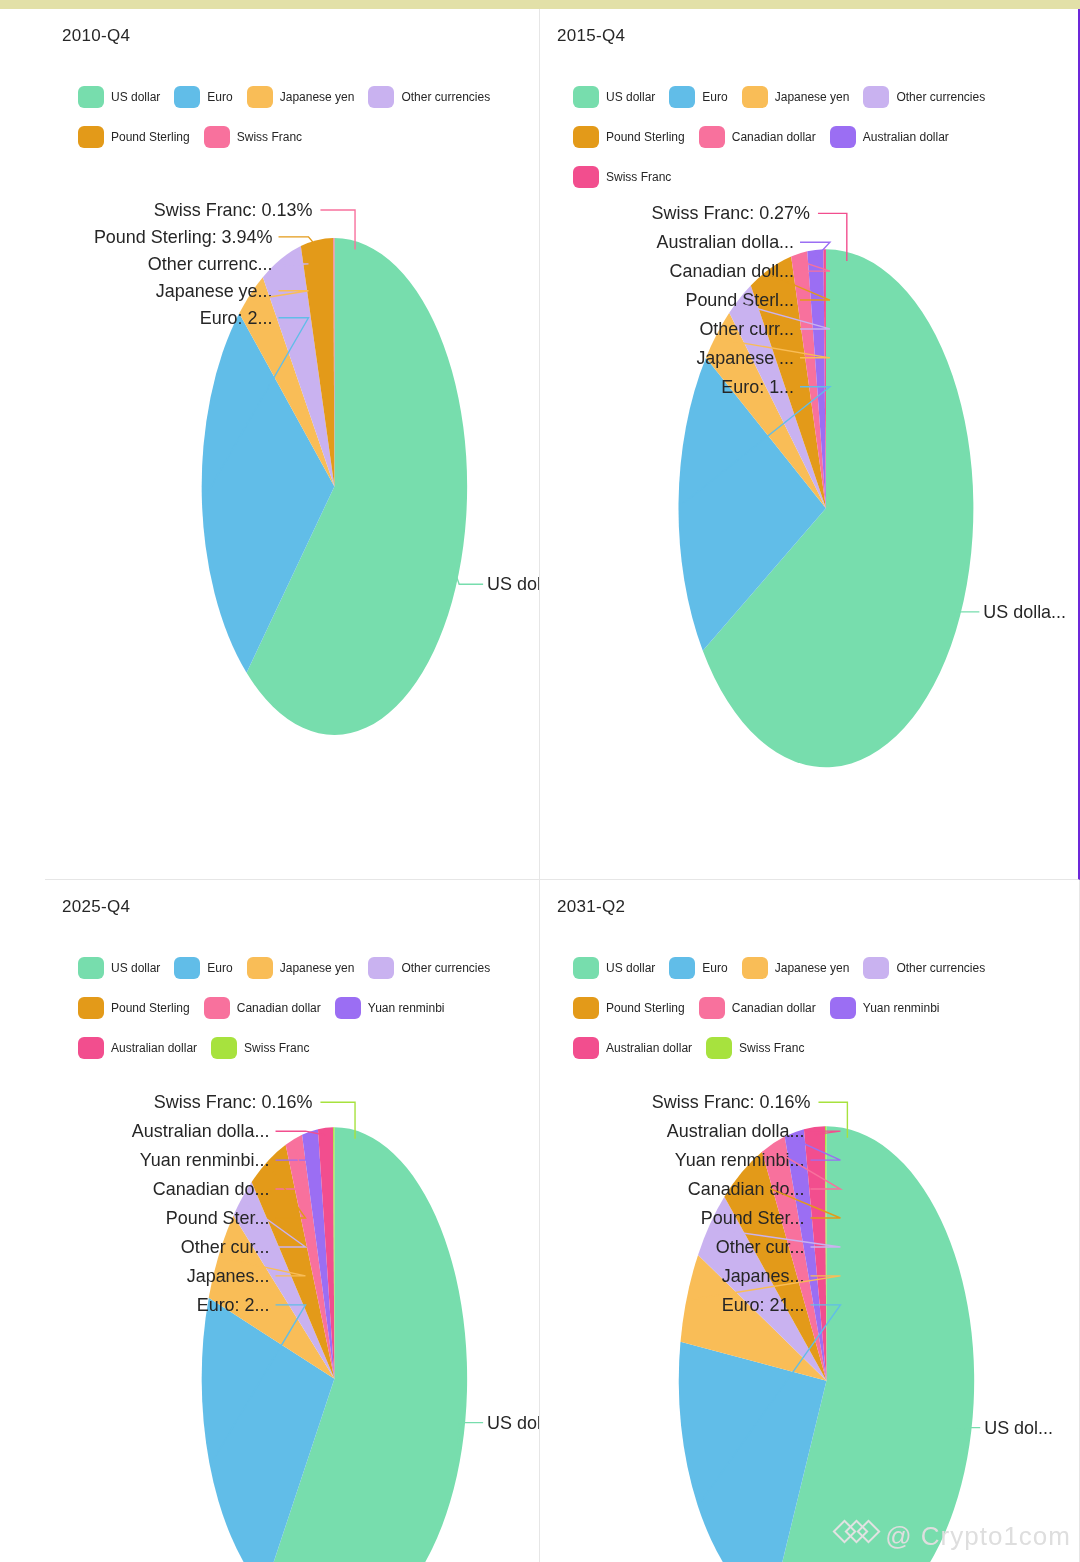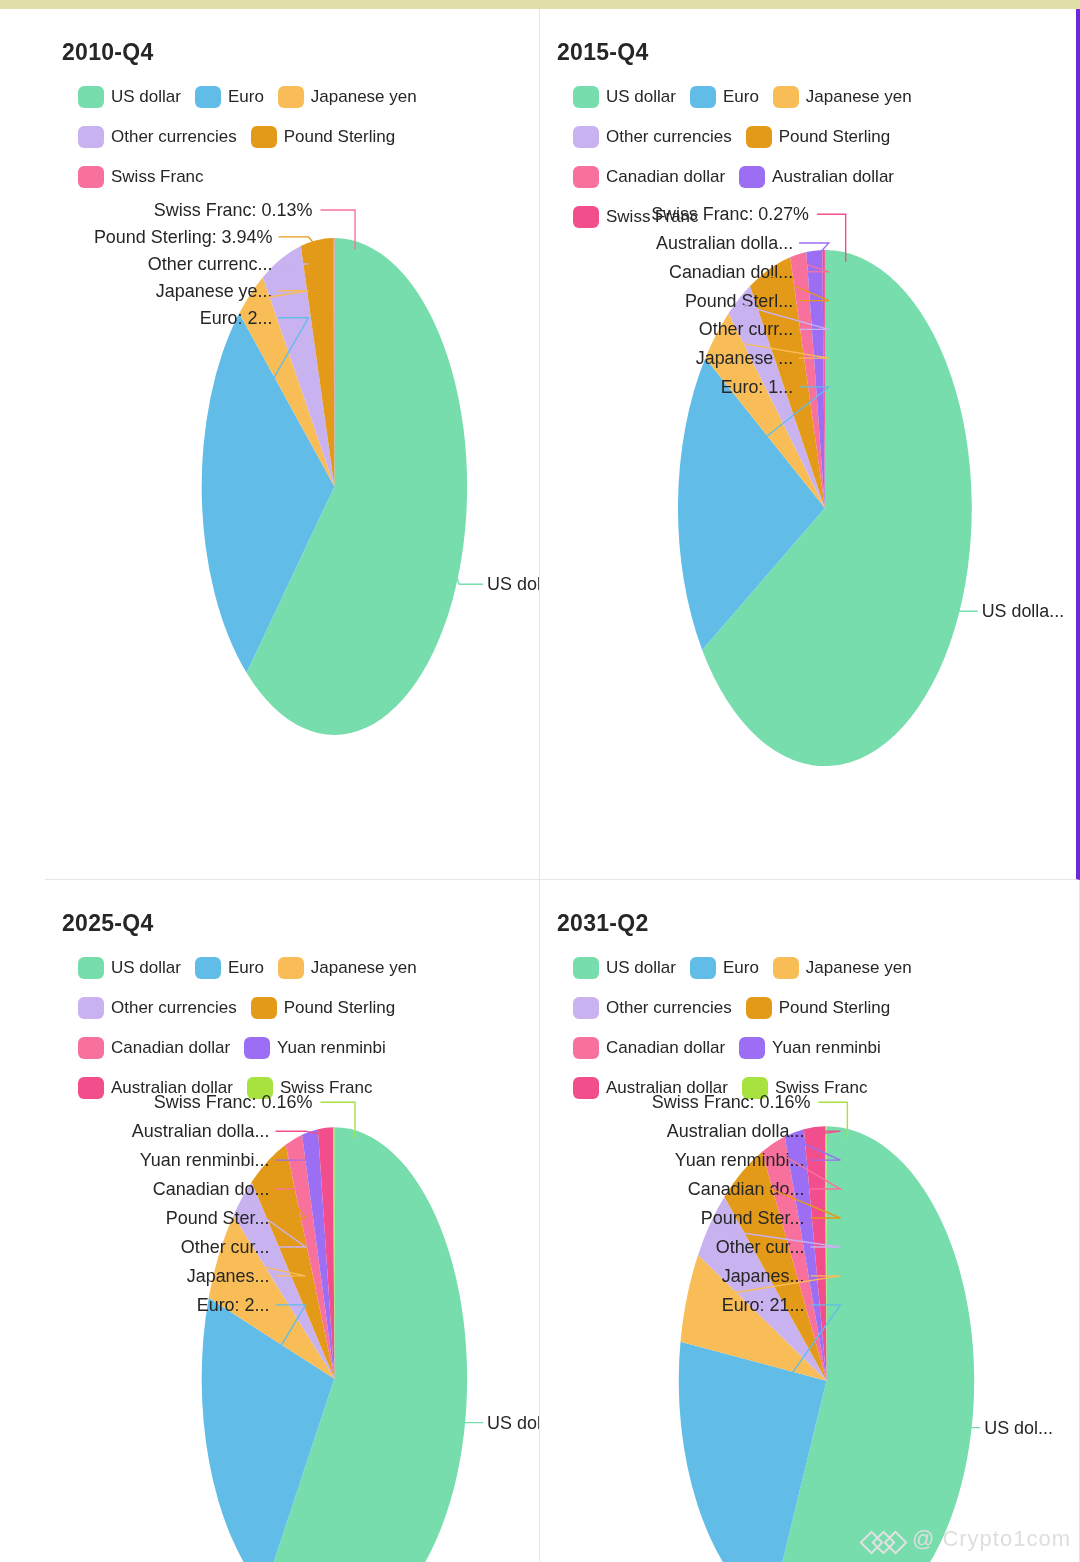--- a/index.html
+++ b/index.html
@@ -22,53 +22,52 @@
     position:absolute;left:45px;top:9px;
     width:1035px;height:1553px;
   }
   .panel{
     position:absolute;
     background:#ffffff;
     box-sizing:border-box;
     overflow:hidden;
   }
   .p-tl{left:0;   top:0;   width:495px;height:871px;border-right:1px solid #e6e6e6;border-bottom:1px solid #e6e6e6;}
-  .p-tr{left:495px;top:0;  width:540px;height:871px;border-right:4px solid #6d28d9;border-bottom:1px solid #e6e6e6;}
+  .p-tr{left:495px;top:0;  width:540px;height:871px;border-right:2px solid #6d28d9;border-bottom:1px solid #e6e6e6;}
   .p-bl{left:0;   top:871px;width:495px;height:682px;border-right:1px solid #e6e6e6;}
   .p-br{left:495px;top:871px;width:540px;height:682px;border-right:1px solid #e6e6e6;}
 
   .ptitle{
-    position:absolute;left:17px;top:30px;
-    font-size:23px;color:#262626;letter-spacing:0.3px;
+    position:absolute;left:17px;top:17px;
+    font-size:17px;color:#262626;letter-spacing:0.3px;
     font-family:"Liberation Sans", sans-serif;
-    font-weight:bold;
   }
   .legend{
     position:absolute;left:33px;top:75px;width:460px;
     display:flex;flex-wrap:wrap;
     row-gap:14px;
   }
   .p-tr .legend,.p-br .legend{width:470px;}
   .lg-item{
     display:flex;align-items:center;
     margin-right:14px;
     height:26px;
   }
   .lg-sw{
     width:26px;height:22px;border-radius:6px;margin-right:7px;flex:0 0 auto;
   }
   .lg-tx{
-    font-size:17px;color:#262626;white-space:nowrap;
+    font-size:12px;color:#262626;white-space:nowrap;
     font-family:"Liberation Sans", sans-serif;
   }
   .plot{position:absolute;left:0;top:0;width:100%;height:100%;pointer-events:none;}
   .wm{
     position:absolute;right:8px;bottom:10px;
-    font-size:22px;color:#dedede;
-    display:flex;align-items:flex-end;gap:9px;
+    font-size:26px;color:#dedede;
+    display:flex;align-items:flex-start;gap:9px;
     font-family:"Liberation Sans", sans-serif;
     letter-spacing:1px;
     white-space:nowrap;
   }
   .wm-di{position:relative;width:40px;height:20px;}
   .wm-di i{
     position:absolute;display:block;width:13px;height:13px;
     border:2px solid #e2e2e2;transform:rotate(45deg);top:2px;
   }
   .wm-di i:nth-child(1){left:0px;}

